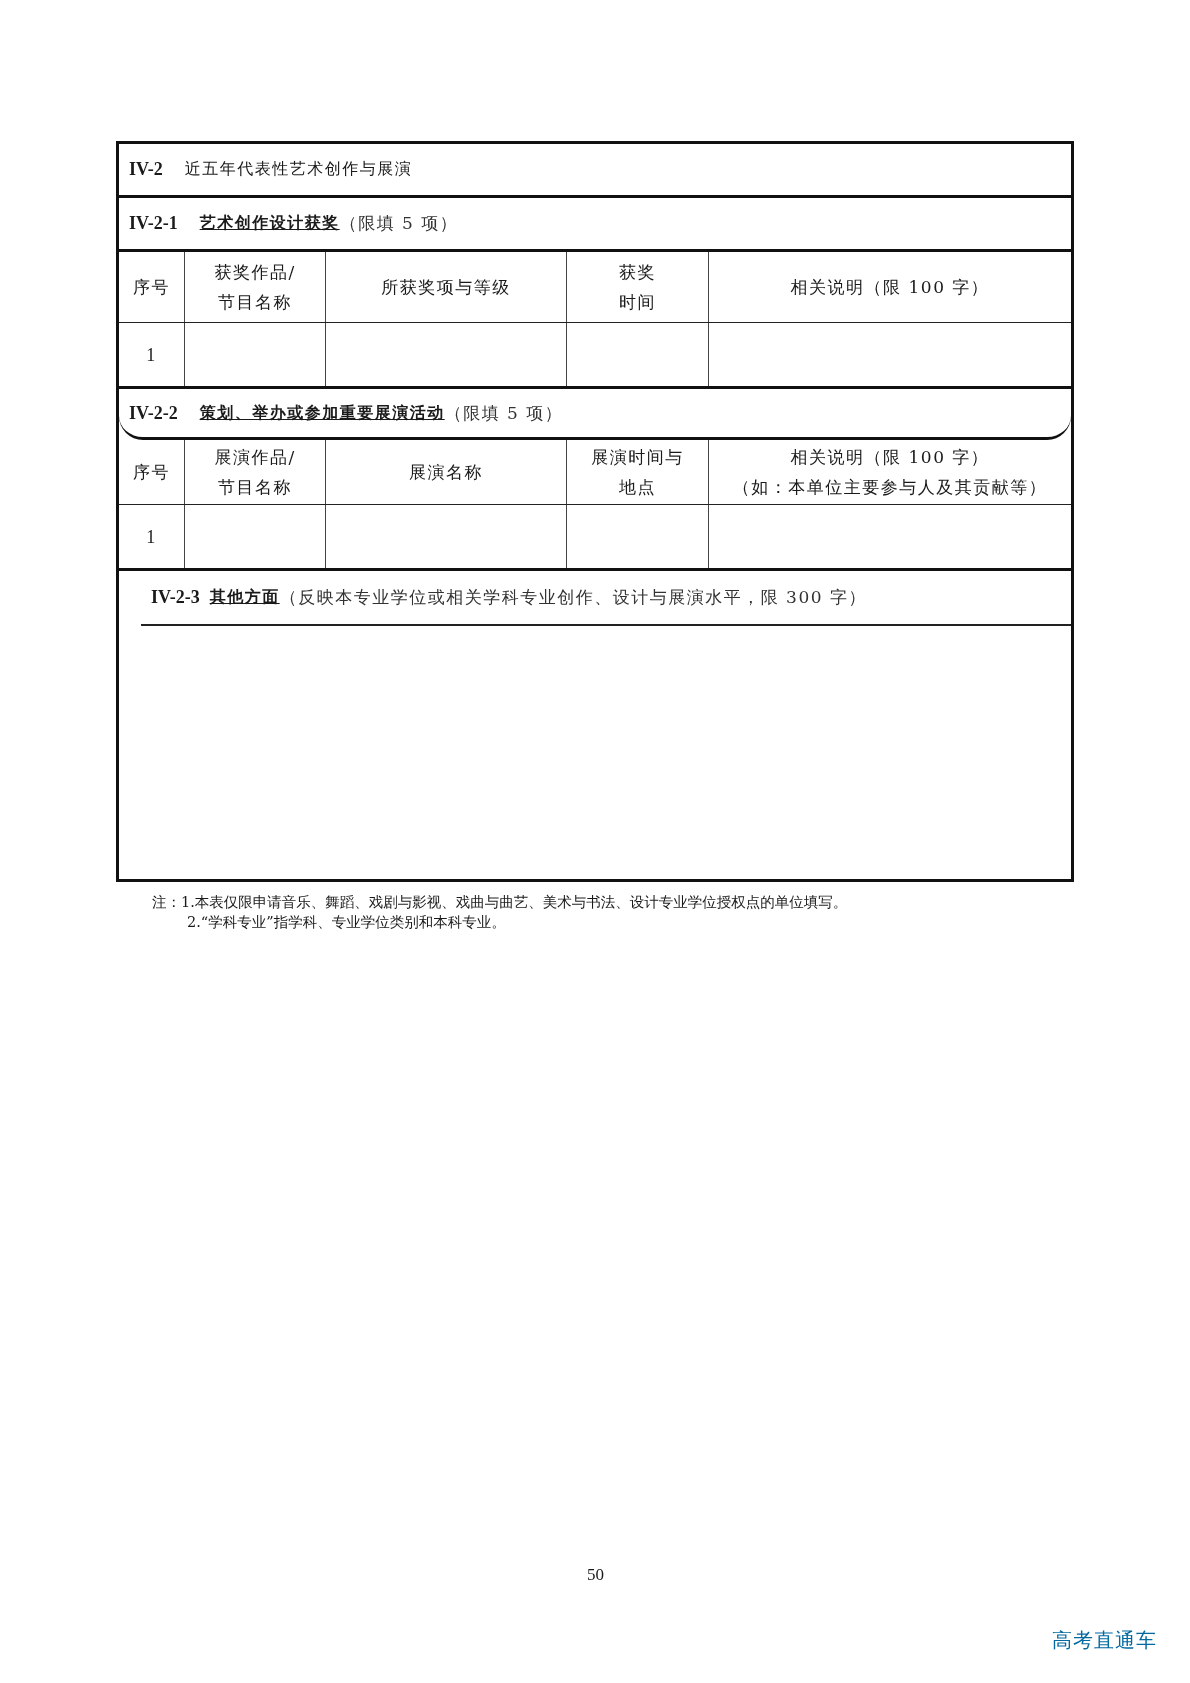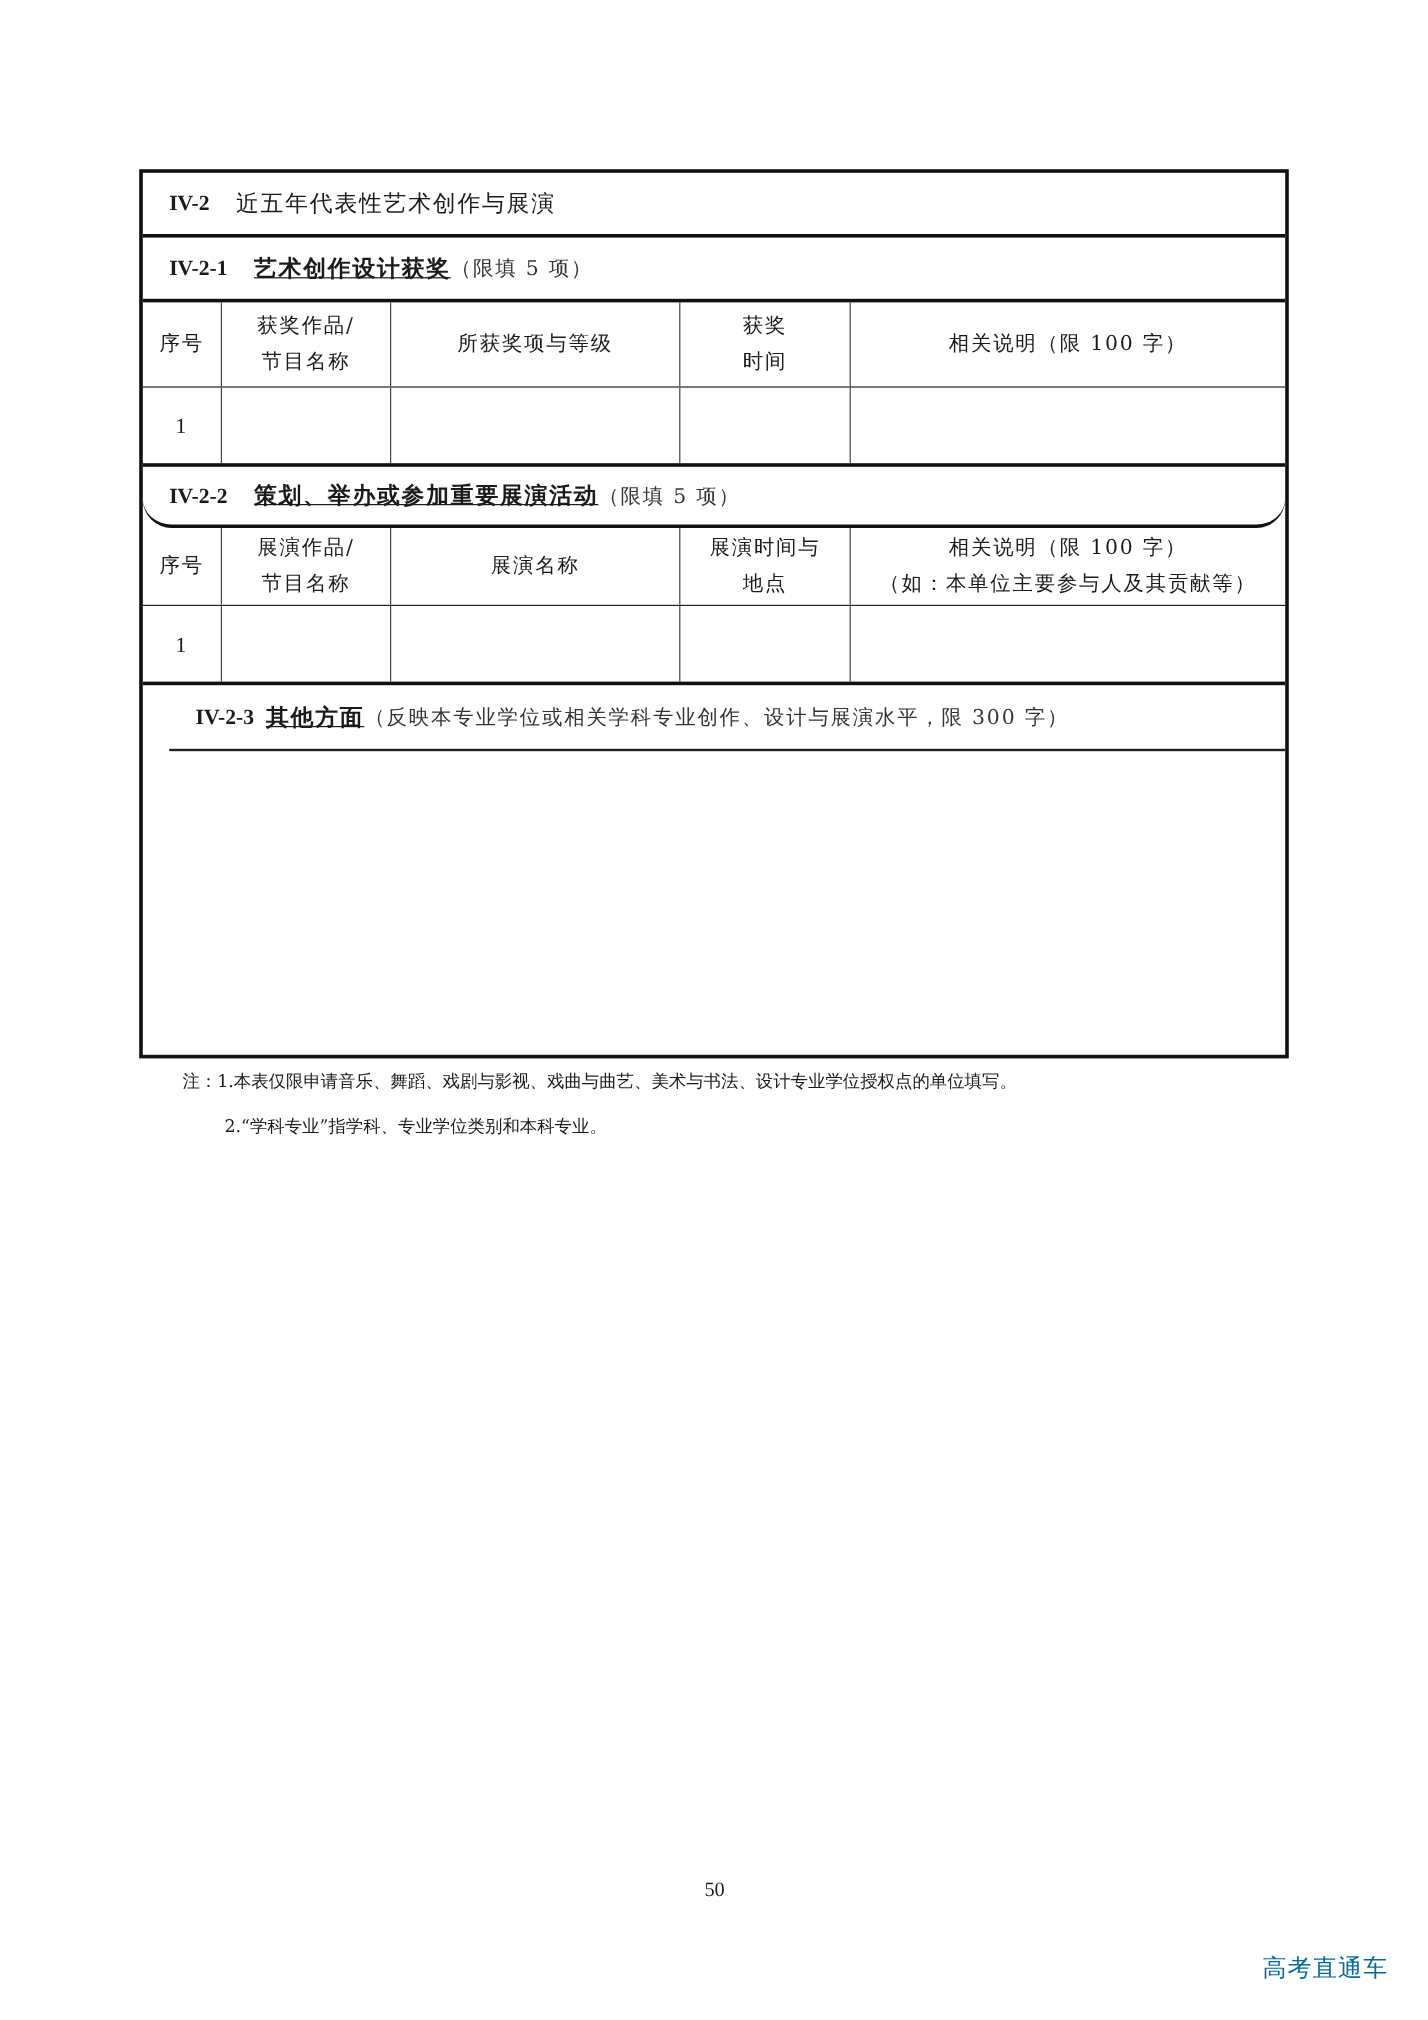--- a/index.html
+++ b/index.html
@@ -5,36 +5,36 @@
   html, body { margin: 0; padding: 0; background: #ffffff; }
   body { width: 1190px; height: 1683px; position: relative; overflow: hidden;
          font-family: "DejaVu Serif", "Liberation Serif", serif; color: #1a1a1a; }
   .page { position: absolute; left: 0; top: 0; width: 1190px; height: 1683px; }
 
   .form-table { position: absolute; left: 116px; top: 141px; width: 958px;
                 border: 3px solid #111; box-sizing: border-box; }
   .row { position: relative; box-sizing: border-box; border-bottom: 1.5px solid #222; }
   .row.thick { border-bottom: 3px solid #111; }
   .row:last-child { border-bottom: none; }
-  .section-row { display: flex; align-items: center; padding-left: 22px; }
+  .section-row { display: flex; align-items: center; padding-left: 10px; }
   .code { font-family: "Liberation Serif", "DejaVu Serif", serif; font-weight: bold; font-size: 18px; margin-right: 22px; }
   .code.tight { margin-right: 10px; }
-  .sec-title { font-size: 19px; letter-spacing: 1.5px; }
+  .sec-title { font-size: 16px; letter-spacing: 1.5px; }
   .sec-title.bold { font-weight: bold; text-decoration: underline; }
   .sec-note { font-size: 17px; letter-spacing: 1.5px; color: #333; }
 
   .grid-row { display: grid; grid-template-columns: 66px 141px 241px 142px 1fr; }
   .cell { border-right: 1.5px solid #444; display: flex; align-items: center; justify-content: center;
           text-align: center; font-size: 17px; letter-spacing: 1.5px; line-height: 30px; box-sizing: border-box; }
   .cell:last-child { border-right: none; }
   .cell .stack { display: flex; flex-direction: column; align-items: center; }
   .num { font-family: "Liberation Serif", "DejaVu Serif", serif; font-size: 18px; }
 
   .notes { position: absolute; left: 152px; top: 892px; font-size: 14.5px; line-height: 20px; color: #1a1a1a; }
-  .notes .n2 { padding-left: 35px; margin-top: 17px; }
+  .notes .n2 { padding-left: 35px; }
   .page-num { position: absolute; left: 587px; top: 1565px; font-family: "Liberation Serif", serif; font-size: 17px; }
   .watermark { position: absolute; left: 1052px; top: 1627px; font-family: "DejaVu Sans", sans-serif;
                font-size: 20px; color: #0369a1; letter-spacing: 1px; }
 </style>
 </head>
 <body>
 
 <div class="page">
   <div class="form-table">
 

